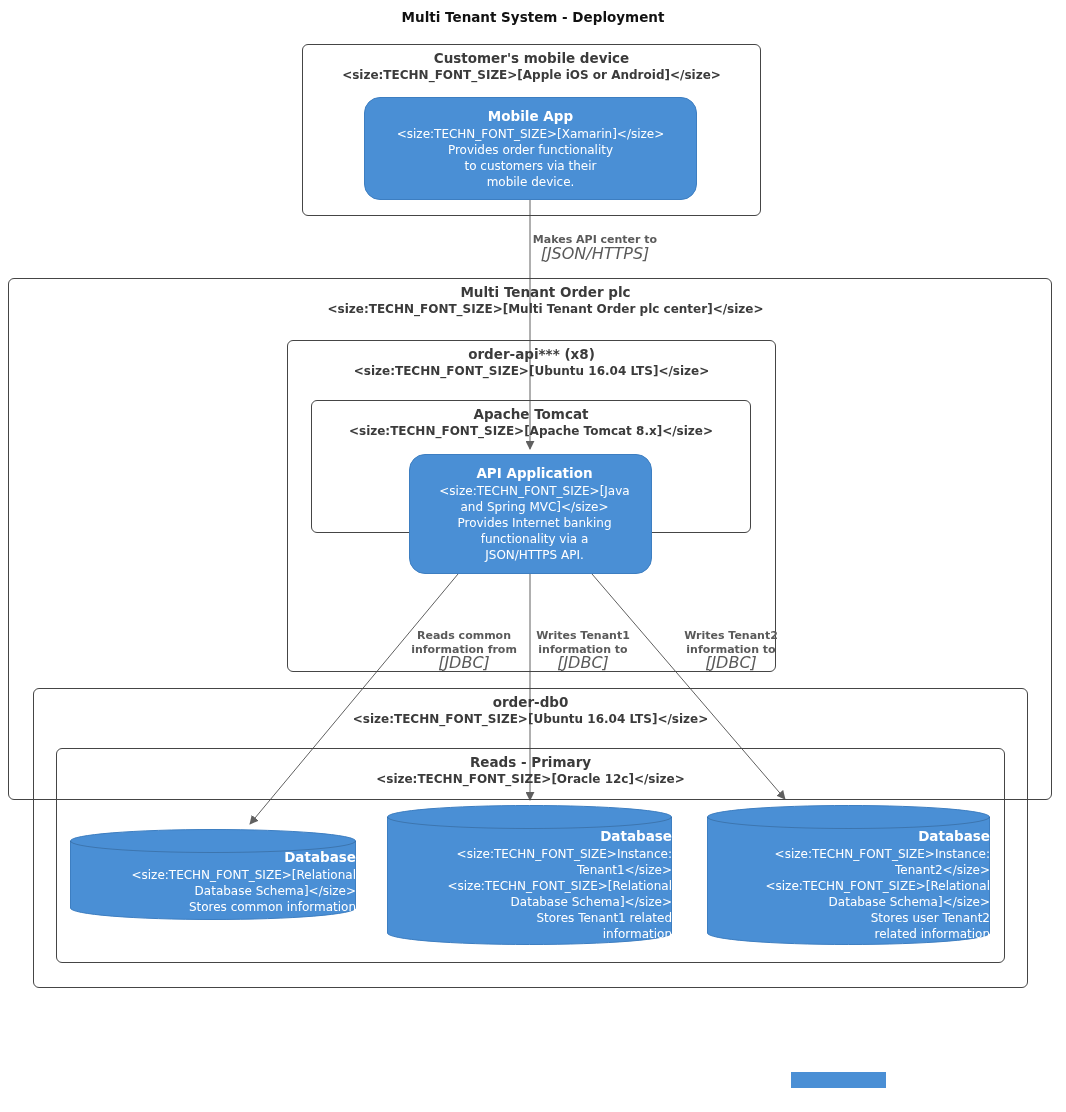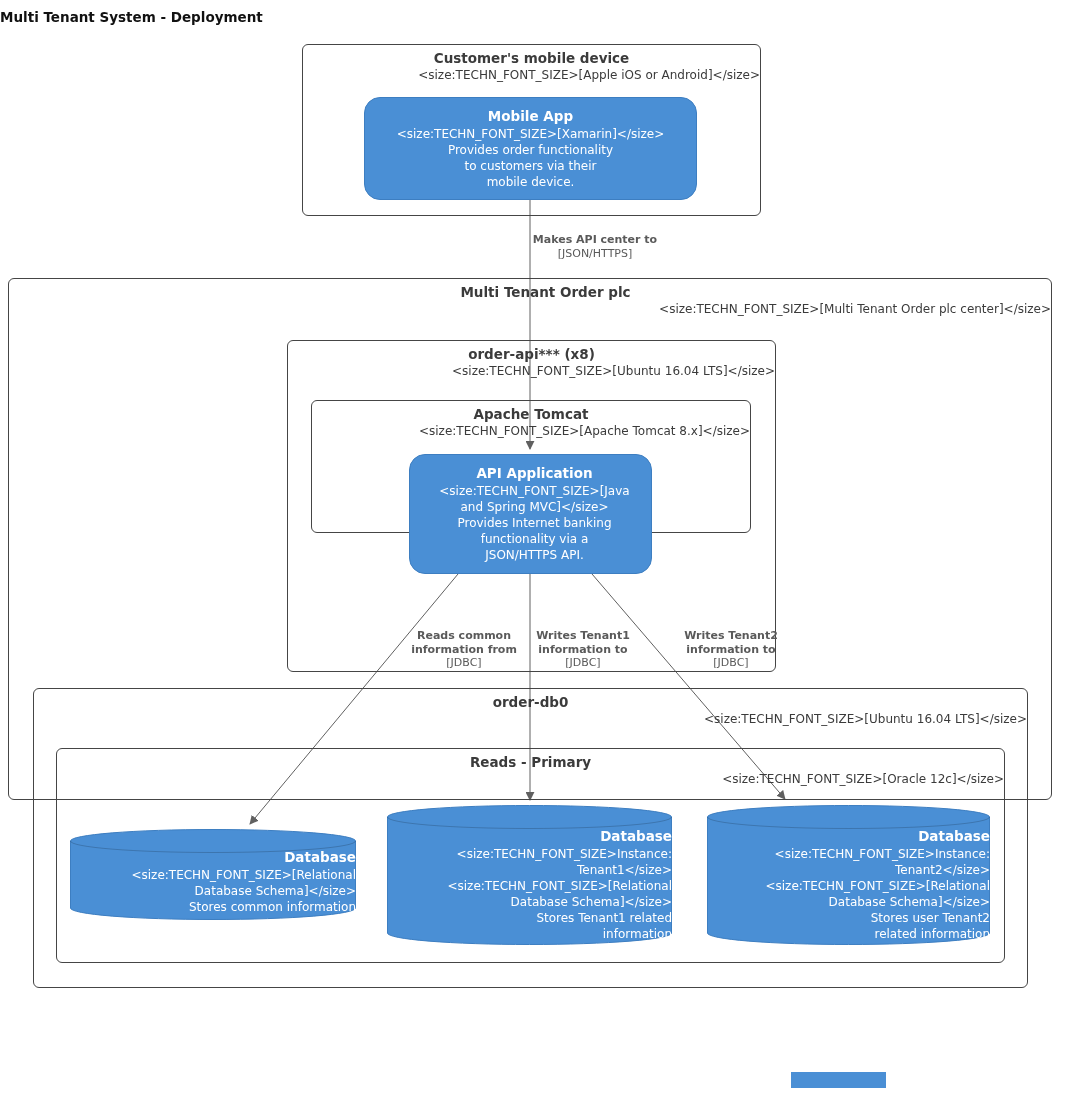--- a/index.html
+++ b/index.html
@@ -10,33 +10,33 @@
     --label-gray:#5A5A5A;
     --text-dark:#3B3B3B;
   }
   html,body{margin:0;padding:0;background:#fff;}
   #canvas{
     position:relative;width:1066px;height:1112px;background:#fff;overflow:hidden;
     font-family:"DejaVu Sans",sans-serif;
   }
   .abs{position:absolute;box-sizing:border-box;}
   #diagram-title{
-    top:9px;left:0;width:1066px;
+    top:9px;left:0;width:1066px;text-align:center;
     font-size:13.5px;font-weight:bold;color:#111;
   }
   
   .node{
     background:transparent;
     border:1px solid var(--box-border);
     border-radius:6px;
     z-index:2;
   }
   .node-hd{padding-top:4px;text-align:center;color:var(--text-dark);}
   .node-title{font-size:13.5px;font-weight:bold;line-height:18px;}
-  .node-tech{font-size:12px;font-weight:normal;line-height:16px;text-align:right;}
+  .node-tech{font-size:12px;font-weight:bold;line-height:16px;}
   
   .cbox{
     background:var(--node-blue);
     border:1px solid var(--node-blue-border);
     border-radius:16px;
     color:#fff;text-align:center;
     z-index:3;
   }
   .c-title{font-size:13.5px;font-weight:bold;line-height:19px;color:#fff;}
   .c-body{font-size:12px;line-height:16px;white-space:pre-line;color:#fff;}
@@ -48,21 +48,21 @@
   .db-rim{fill:none;stroke:rgba(0,0,0,0.18);stroke-width:1;}
   .db-text{position:absolute;left:0;top:0;right:0;bottom:0;text-align:right;}
   
   #rel-svg{left:0;top:0;z-index:1;pointer-events:none;}
   .rel-line{stroke:var(--line-gray);stroke-width:1;fill:none;marker-end:url(#arrowhead);}
   .arrow-fill{fill:var(--line-gray);}
   .rel-lbl{
     z-index:4;text-align:center;color:var(--label-gray);
   }
   .rel-label{font-size:11px;font-weight:bold;line-height:13.5px;white-space:pre-line;}
-  .rel-tech{font-size:11px;line-height:13.5px;}
+  .rel-tech{font-size:16px;font-style:italic;line-height:13.5px;}
   
   #legend-swatch{background:var(--node-blue);z-index:2;}
 </style>
 </head>
 <body>
 
 <div id="canvas">
 
   <div id="diagram-title" class="abs">Multi Tenant System - Deployment</div>
 

